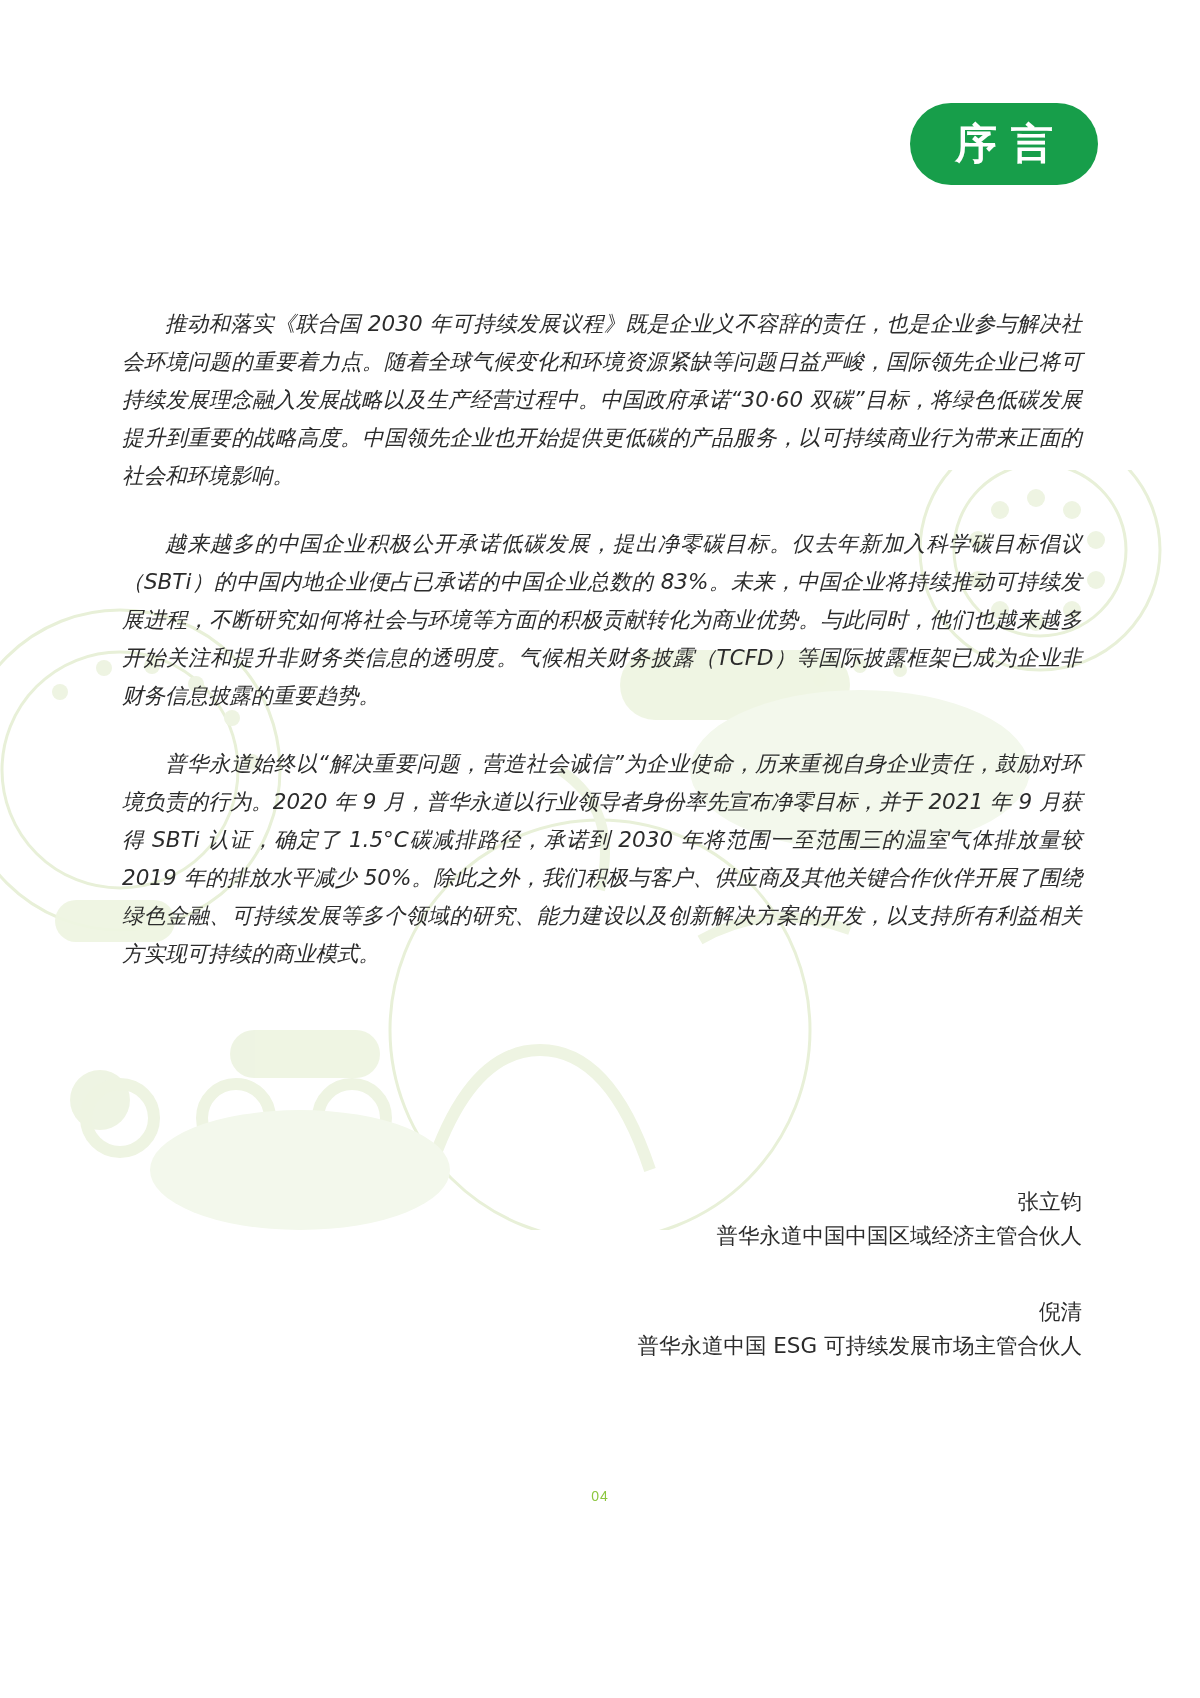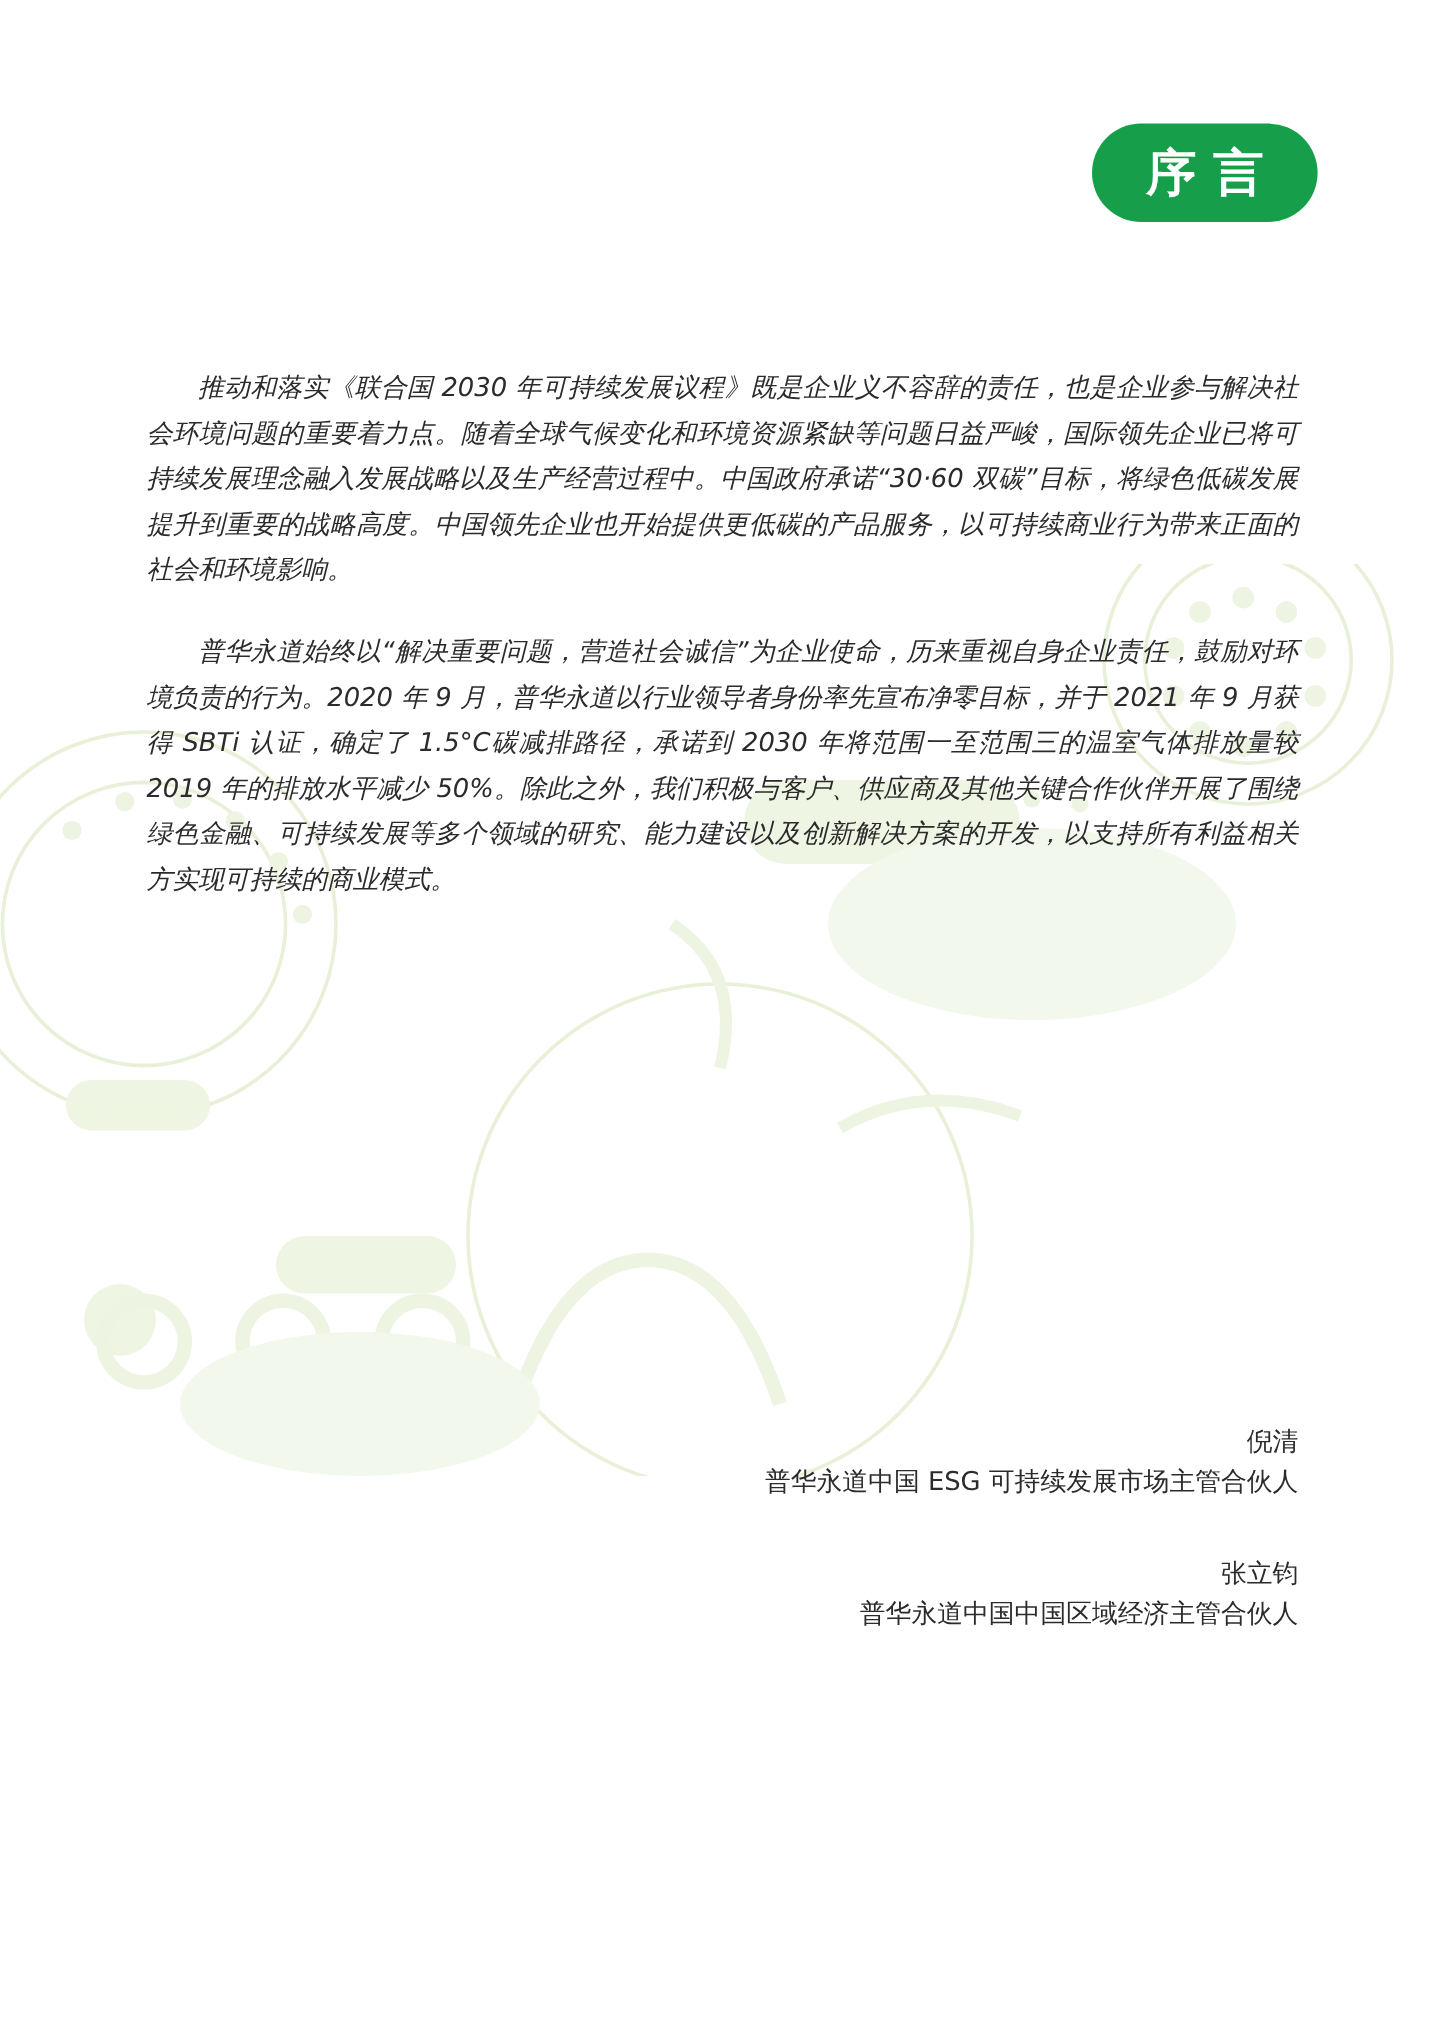--- a/index.html
+++ b/index.html
@@ -176,28 +176,30 @@
 </svg>
 
 <div class="page">
 
   <div class="title-badge">
     <span class="txt">序言</span>
   </div>
 
   <div class="content">
     <p class="para">推动和落实《联合国 2030 年可持续发展议程》既是企业义不容辞的责任，也是企业参与解决社会环境问题的重要着力点。随着全球气候变化和环境资源紧缺等问题日益严峻，国际领先企业已将可持续发展理念融入发展战略以及生产经营过程中。中国政府承诺“30·60 双碳”目标，将绿色低碳发展提升到重要的战略高度。中国领先企业也开始提供更低碳的产品服务，以可持续商业行为带来正面的社会和环境影响。</p>
+    <p class="para">越来越多的中国企业积极公开承诺低碳发展，提出净零碳目标。仅去年新加入科学碳目标倡议（SBTi）的中国内地企业便占已承诺的中国企业总数的 83%。未来，中国企业将持续推动可持续发展进程，不断研究如何将社会与环境等方面的积极贡献转化为商业优势。与此同时，他们也越来越多开始关注和提升非财务类信息的透明度。气候相关财务披露（TCFD）等国际披露框架已成为企业非财务信息披露的重要趋势。</p>
     <p class="para">普华永道始终以“解决重要问题，营造社会诚信”为企业使命，历来重视自身企业责任，鼓励对环境负责的行为。2020 年 9 月，普华永道以行业领导者身份率先宣布净零目标，并于 2021 年 9 月获得 SBTi 认证，确定了 1.5°C碳减排路径，承诺到 2030 年将范围一至范围三的温室气体排放量较 2019 年的排放水平减少 50%。除此之外，我们积极与客户、供应商及其他关键合作伙伴开展了围绕绿色金融、可持续发展等多个领域的研究、能力建设以及创新解决方案的开发，以支持所有利益相关方实现可持续的商业模式。</p>
   </div>
 
   <div class="signature">
+    <div class="sig-group">
+      <div class="sig-name">张立钧</div>
+      <div class="sig-role">普华永道中国中国区域经济主管合伙人</div>
+    </div>
     <div class="sig-group">
       <div class="sig-name">倪清</div>
       <div class="sig-role">普华永道中国 ESG 可持续发展市场主管合伙人</div>
     </div>
-    <div class="sig-group">
-      <div class="sig-name">张立钧</div>
-      <div class="sig-role">普华永道中国中国区域经济主管合伙人</div>
-    </div>
   </div>
 
+  <div class="page-number">04</div>
 
 </div>
 
 </body></html>

